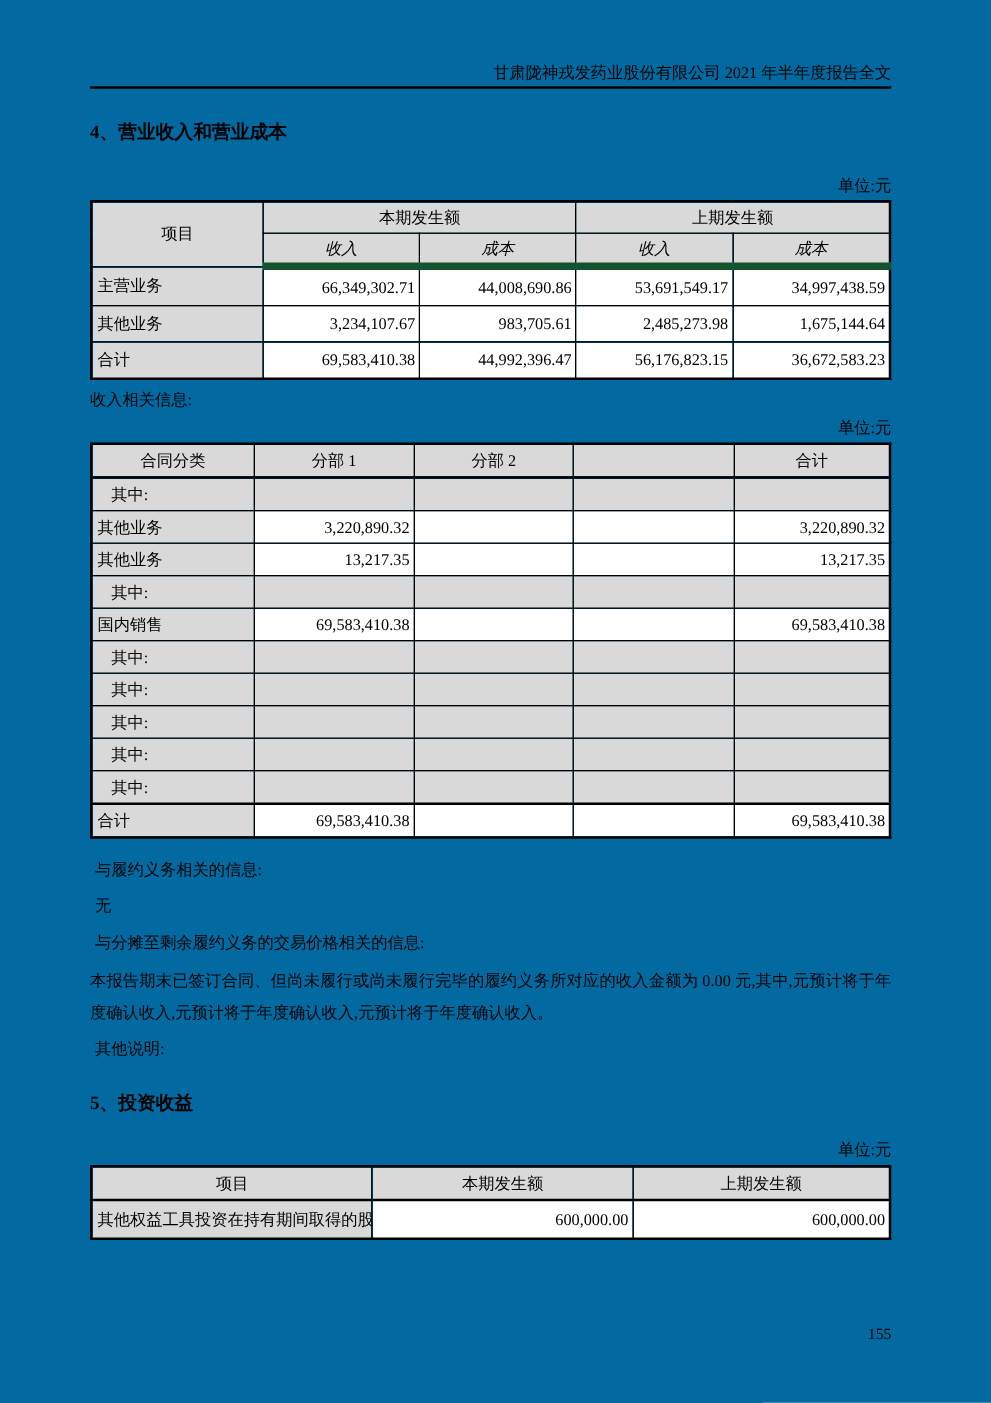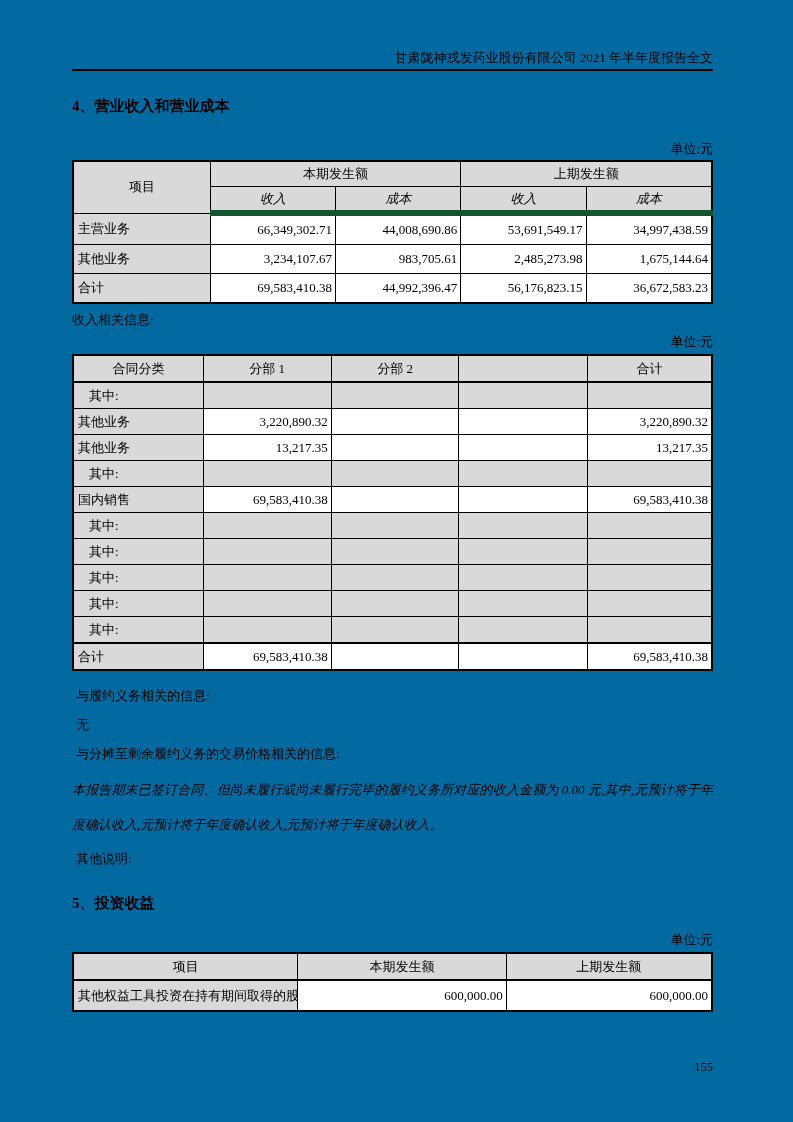--- a/index.html
+++ b/index.html
@@ -39,21 +39,21 @@
   tr.row25 td{height:25px;}
   tr.datarow-tall td{height:29px;}
   td.lbl{background:#d9d9d9;text-align:left;padding-left:4px;}
   td.num{text-align:right;background:#fff;padding-right:3px;}
   tr.subrow td{background:#d9d9d9;}
   tr.subrow td.lbl{padding-left:15px;}
   tr.totalrow td{border-top:2px solid #000;}
 
   .para-block{margin-top:12px;font-size:13px;line-height:25px;}
   .para{margin:4px;}
-  .para-justify{margin:6px 0 0 0;text-align:justify;line-height:35px;font-style:italic;}
+  .para-justify{margin:6px 0 0 0;text-align:justify;line-height:25px;}
 
   .page-number{
     position:absolute;top:1060px;right:80px;font-size:12.5px;
   }
 </style>
 </head>
 <body>
 
 <div class="page">
   <div class="content">

